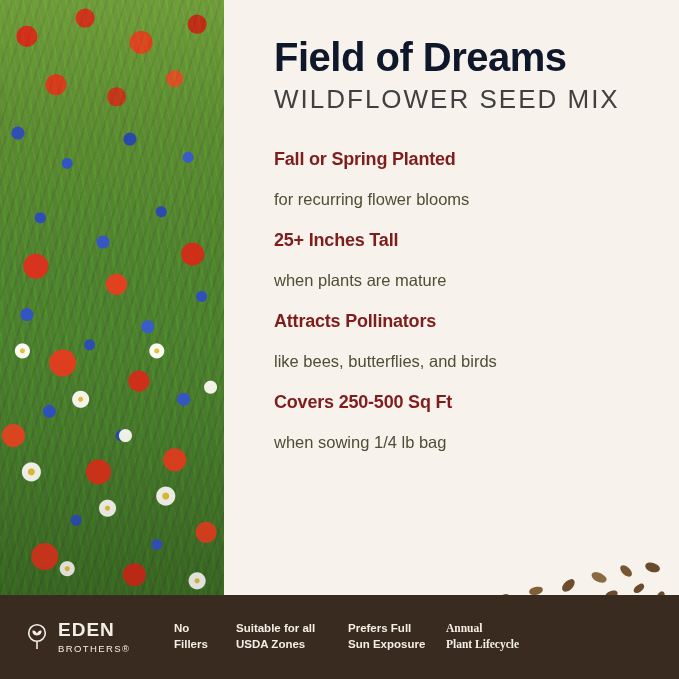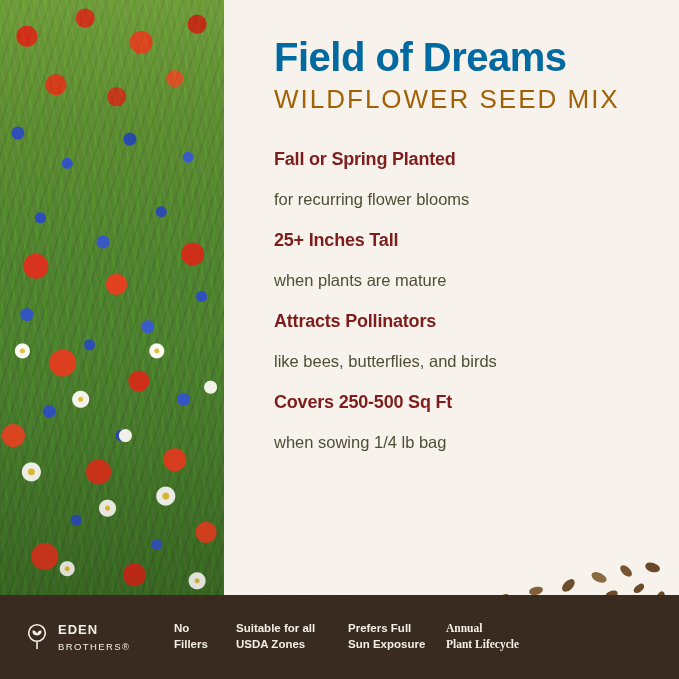--- a/index.html
+++ b/index.html
@@ -116,28 +116,28 @@
   
   #panel {
     position: absolute;
     left: 224px; top: 0;
     width: 455px; height: 605px;
     padding: 30px 26px 0 50px;
   }
   #title {
     font-size: 40px;
     font-weight: bold;
-    color: #0369a1;
+    color: #0f172a;
     letter-spacing: -0.5px;
     line-height: 1.05;
     margin-top: 6px;
   }
   #subtitle {
     font-size: 26px;
-    color: #a16207;
+    color: #404040;
     letter-spacing: 2px;
     margin-top: 6px;
   }
   #tagline {
     font-size: 14.5px;
     color: #54543a;
     line-height: 1.45;
     margin-top: 12px;
     max-width: 350px;
   }
@@ -200,21 +200,21 @@
     gap: 0;
   }
   #logo {
     display: flex;
     align-items: center;
     gap: 8px;
     width: 150px;
   }
   #logo-mark { width: 26px; height: 28px; }
   #logo-text { line-height: 1.0; }
-  #logo-eden { font-size: 13px; font-weight: bold; letter-spacing: 1px; }
+  #logo-eden { font-size: 19px; font-weight: bold; letter-spacing: 1px; }
   #logo-bro { font-size: 9.5px; letter-spacing: 1.4px; margin-top: 2px; }
   .fitem {
     font-size: 11.5px;
     font-weight: bold;
     line-height: 1.35;
     white-space: nowrap;
   }
   .fitem.c1 { width: 62px; }
   .fitem.c2 { width: 112px; }
   .fitem.c3 { width: 98px; }

